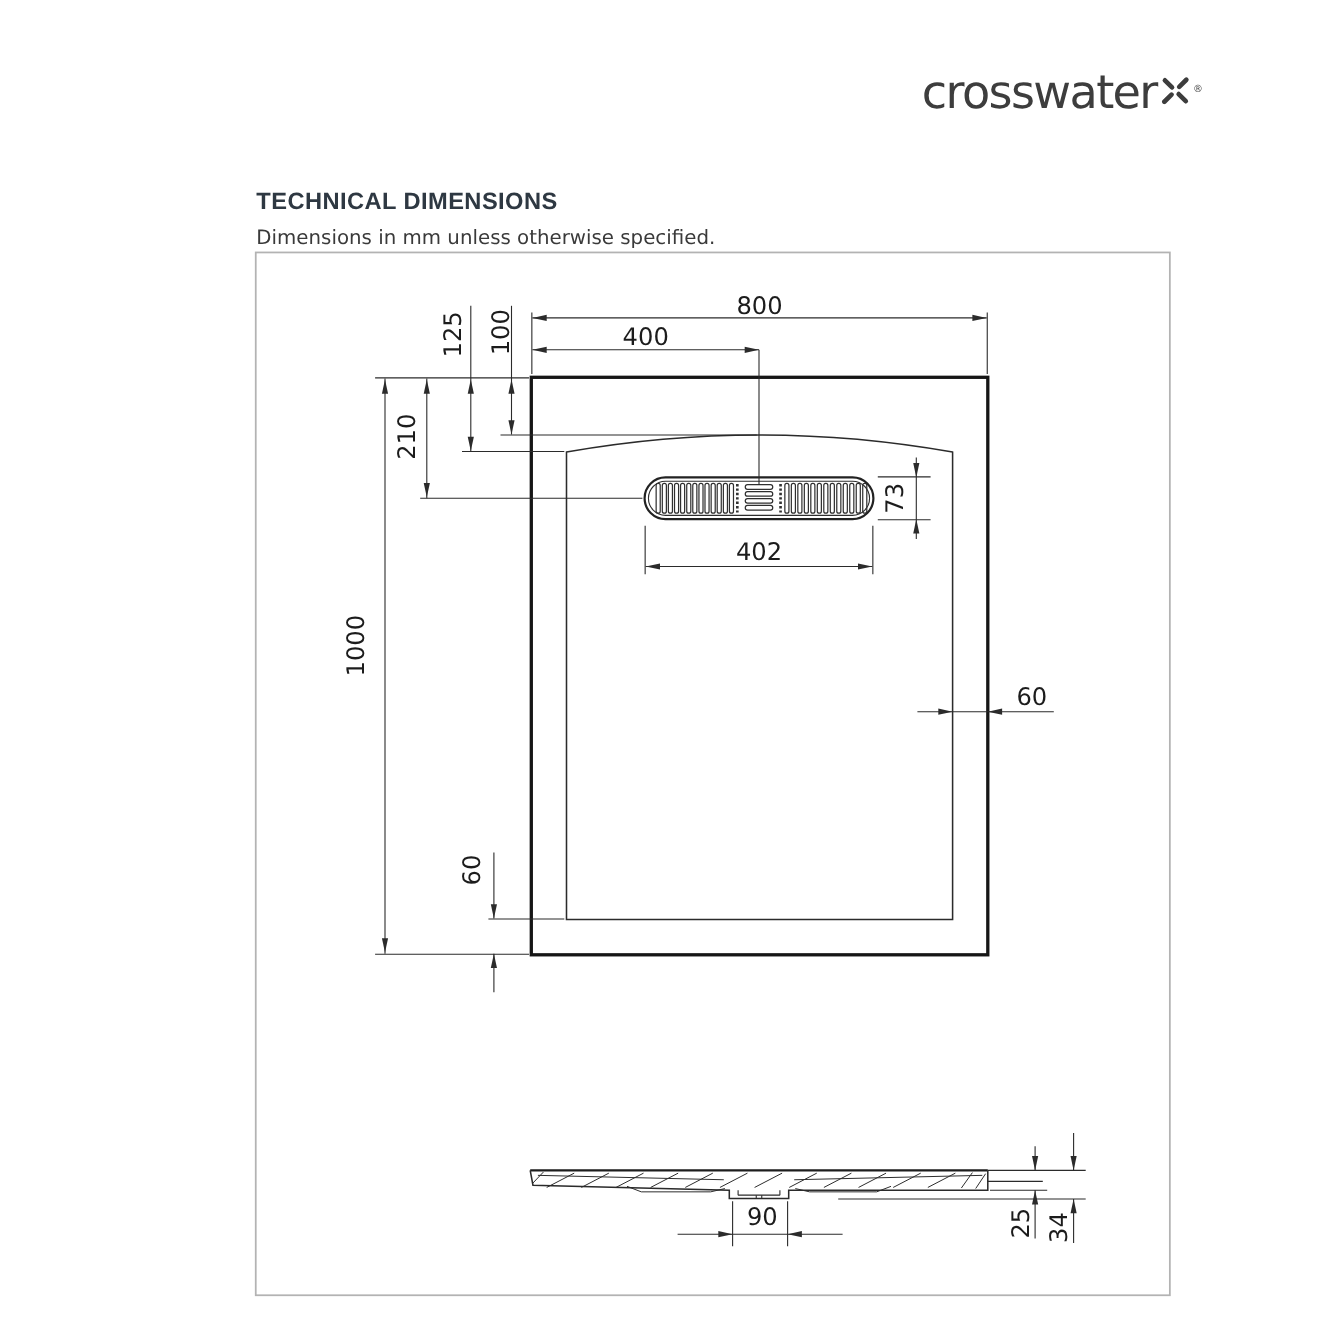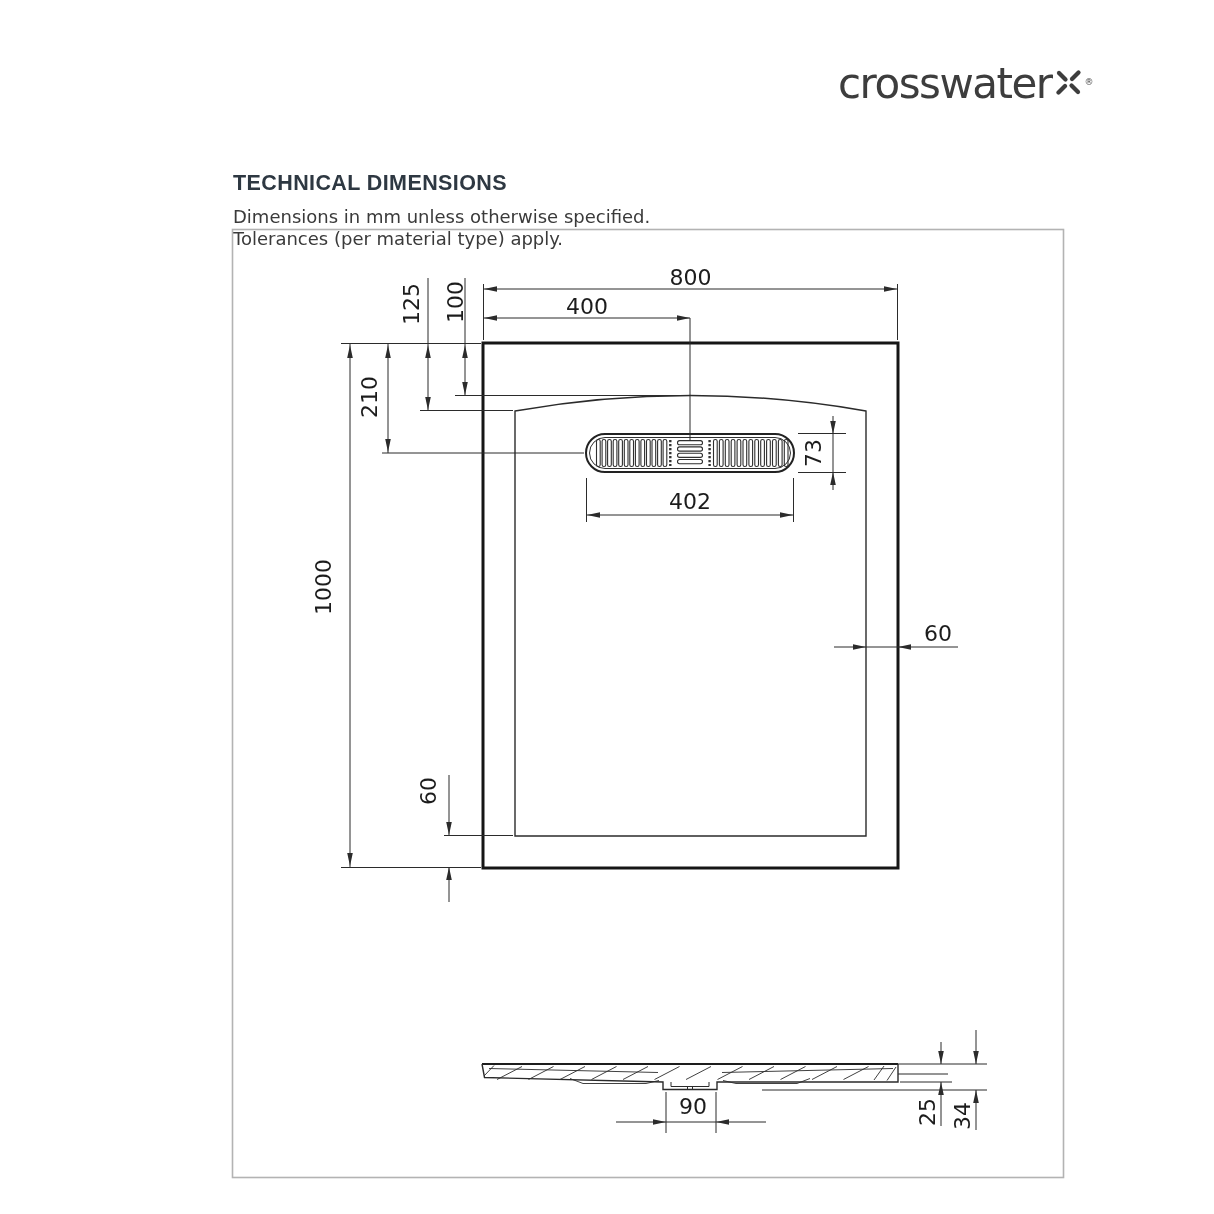--- a/index.html
+++ b/index.html
@@ -42,21 +42,20 @@
         </g>
       </svg>
     </span>
     <span class="reg">®</span>
   </div>
 
   <div class="titleblock">
     <h1>TECHNICAL DIMENSIONS</h1>
     <div class="notes">
       <div>Dimensions in mm unless otherwise specified.</div>
-      <div>Tolerances (per material type) apply.</div>
     </div>
   </div>
 
   <svg class="sheet" width="1214" height="1214" viewBox="0 0 1214 1214">
 
     <rect x="232.5" y="229.5" width="831" height="948" fill="none" stroke="#b3b3b3" stroke-width="1.6"></rect>
 
     <g>
 
       <rect class="thick" x="483" y="343" width="415" height="525"></rect>

